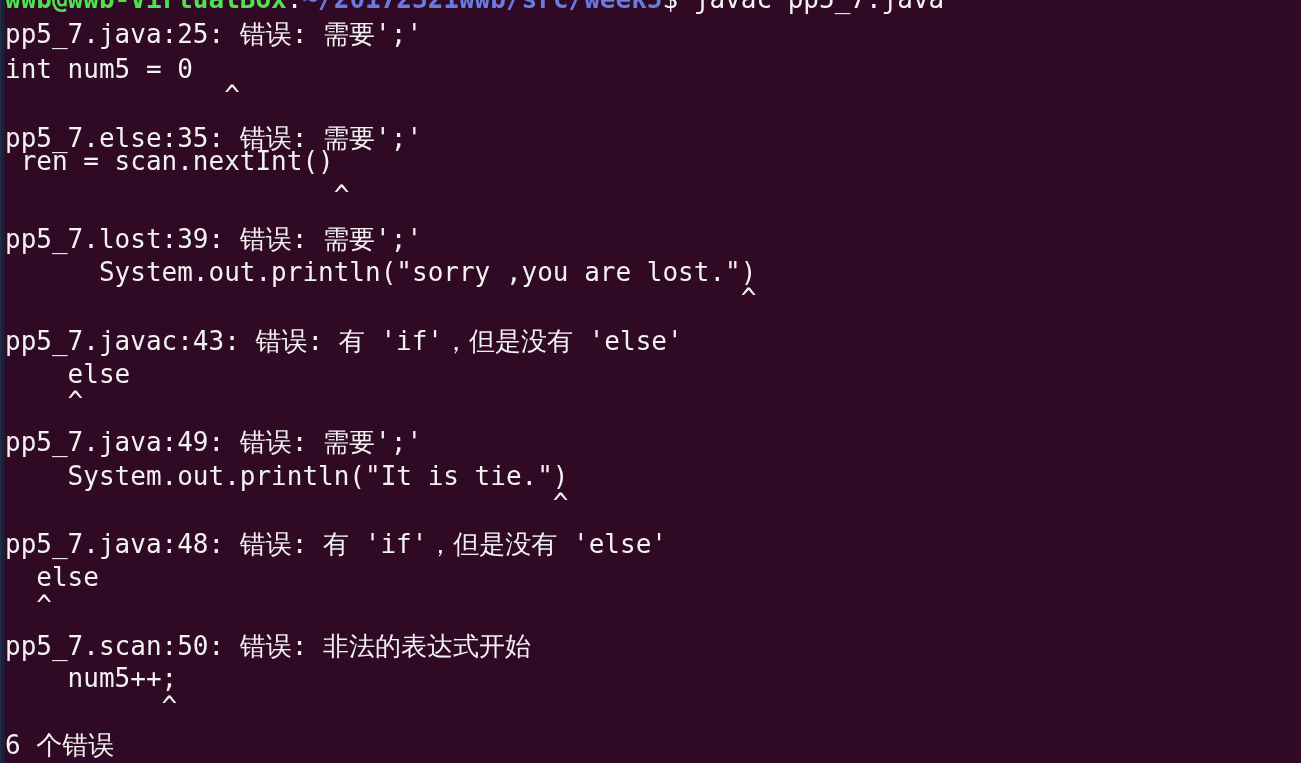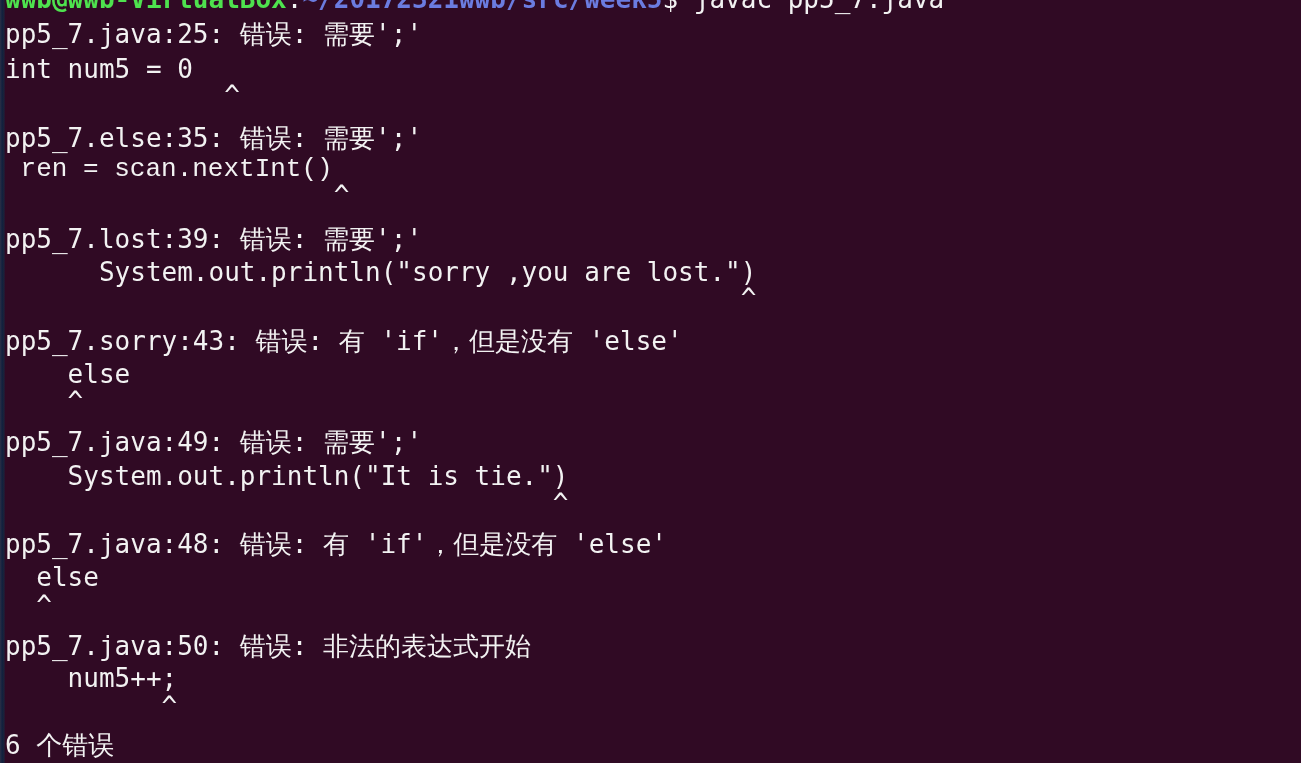--- a/index.html
+++ b/index.html
@@ -84,33 +84,33 @@
 
   <div id="screen">
 
     <div class="line prompt-line" style="top:-18px;"><span class="prompt-user">wwb@wwb-VirtualBox</span><span class="prompt-cmd">:</span><span class="prompt-path">~/20172321wwb/src/week5</span><span class="prompt-cmd">$</span><span class="prompt-cmd"> </span><span class="prompt-cmd">javac pp5_7.java</span></div>
 
     <div class="line" style="top:17px;">pp5_7.java:25: 错误: 需要';'</div>
     <div class="line" style="top:52px;">int num5 = 0</div>
     <div class="line caret-line" style="top:78px;">              ^</div>
     <div class="line blank-line" style="top:107px;"></div>
     <div class="line" style="top:121px;">pp5_7.else:35: 错误: 需要';'</div>
-    <div class="line" style="top:152px;font-family:Liberation Mono, monospace;"> ren = scan.nextInt()</div>
+    <div class="line" style="top:144px;"> ren = scan.nextInt()</div>
     <div class="line caret-line" style="top:178px;">                     ^</div>
     <div class="line" style="top:222px;">pp5_7.lost:39: 错误: 需要';'</div>
     <div class="line" style="top:255px;">      System.out.println("sorry ,you are lost.")</div>
     <div class="line caret-line" style="top:281px;">                                               ^</div>
-    <div class="line" style="top:324px;">pp5_7.sorry:43: 错误: 有 'if'，但是没有 'else'</div>
+    <div class="line" style="top:324px;">pp5_7.javac:43: 错误: 有 'if'，但是没有 'else'</div>
     <div class="line" style="top:357px;">    else</div>
     <div class="line caret-line" style="top:384px;">    ^</div>
     <div class="line" style="top:425px;">pp5_7.java:49: 错误: 需要';'</div>
     <div class="line" style="top:459px;">    System.out.println("It is tie.")</div>
     <div class="line caret-line" style="top:486px;">                                   ^</div>
     <div class="line" style="top:527px;">pp5_7.java:48: 错误: 有 'if'，但是没有 'else'</div>
     <div class="line" style="top:560px;">  else</div>
     <div class="line caret-line" style="top:588px;">  ^</div>
-    <div class="line" style="top:629px;">pp5_7.java:50: 错误: 非法的表达式开始</div>
+    <div class="line" style="top:629px;">pp5_7.scan:50: 错误: 非法的表达式开始</div>
     <div class="line" style="top:661px;">    num5++;</div>
     <div class="line caret-line" style="top:689px;">          ^</div>
     <div class="line" style="top:728px;">6 个错误</div>
 
   </div>
 </div>
 
 </body></html>

